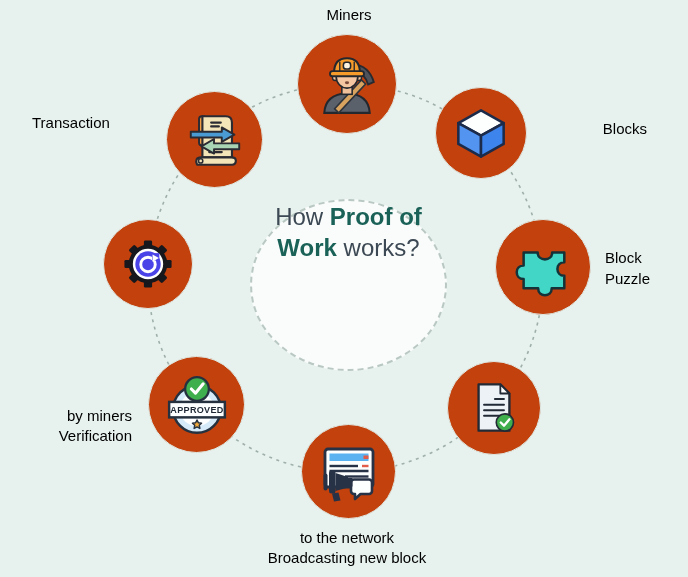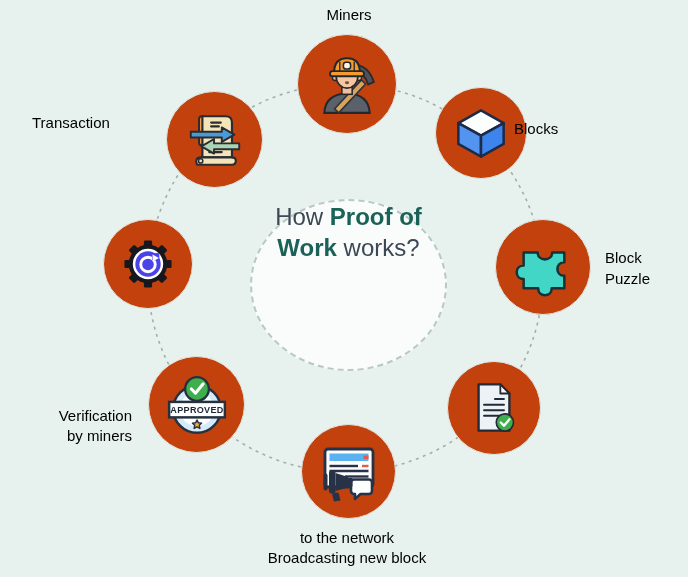--- a/index.html
+++ b/index.html
@@ -26,21 +26,21 @@
   .n-pow{left:447px;top:361px;width:94px;height:94px;}
   .n-broadcast{left:301px;top:424px;width:95px;height:95px;}
   .n-verify{left:148px;top:356px;width:97px;height:97px;}
   .n-process{left:103px;top:219px;width:90px;height:90px;}
   .n-transaction{left:166px;top:91px;width:97px;height:97px;}
   .label{
     position:absolute;font-size:15px;line-height:20px;color:#000000;
   }
   .label .ln{display:block;}
   .l-miners{left:289px;top:5px;width:120px;text-align:center;}
-  .l-blocks{left:514px;top:119px;width:120px;text-align:left;}
+  .l-blocks{left:527px;top:119px;width:120px;text-align:right;}
   .l-puzzle{left:605px;top:247px;width:83px;text-align:left;line-height:21px;}
   .l-pow{left:551px;top:394px;width:135px;text-align:left;}
   .l-broadcast{left:207px;top:528px;width:280px;text-align:center;}
   .l-verify{left:16px;top:406px;width:116px;text-align:right;}
   .l-process{left:8px;top:242px;width:96px;text-align:right;}
   .l-transaction{left:32px;top:113px;width:120px;text-align:left;}
   .badge-text{font-family:"Liberation Sans",sans-serif;font-weight:bold;}
 </style>
 </head>
 <body>
@@ -147,22 +147,22 @@
       <circle cx="32" cy="36" r="23" fill="#d6ebfa" stroke="#25313f" stroke-width="2.4"></circle>
       <circle cx="32" cy="36" r="16.5" fill="#fdfeff"></circle>
       <circle cx="32" cy="16.5" r="11.5" fill="#3fae4c" stroke="#25313f" stroke-width="2.2"></circle>
       <path d="M26.5,16.5 L30.5,20.5 L38,11.5" fill="none" stroke="#ffffff" stroke-width="3" stroke-linecap="round" stroke-linejoin="round"></path>
       <rect x="5" y="29" width="54" height="15" fill="#fdfeff" stroke="#25313f" stroke-width="2.4"></rect>
       <text class="badge-text" x="32" y="40" text-anchor="middle" font-size="8.8" letter-spacing="0.3" fill="#1d2733">APPROVED</text>
       <path d="M32,46.5 L33.4,49.3 L36.4,49.6 L34.2,51.7 L34.8,54.7 L32,53.2 L29.2,54.7 L29.8,51.7 L27.6,49.6 L30.6,49.3 Z" fill="#f2a93b" stroke="#25313f" stroke-width="1.4" stroke-linejoin="round"></path>
     </svg>
   </div>
   <div class="label l-verify">
+    <span class="ln">by miners</span>
     <span class="ln">Verification</span>
-    <span class="ln">by miners</span>
   </div>
 
   <div class="node n-process">
     <svg width="58" height="58" viewBox="0 0 64 64">
       <g fill="#16181d">
         <rect x="27.5" y="6" width="9" height="9" rx="1.5"></rect>
         <rect x="27.5" y="6" width="9" height="9" rx="1.5" transform="rotate(45 32 32)"></rect>
         <rect x="27.5" y="6" width="9" height="9" rx="1.5" transform="rotate(90 32 32)"></rect>
         <rect x="27.5" y="6" width="9" height="9" rx="1.5" transform="rotate(135 32 32)"></rect>
         <rect x="27.5" y="6" width="9" height="9" rx="1.5" transform="rotate(180 32 32)"></rect>

